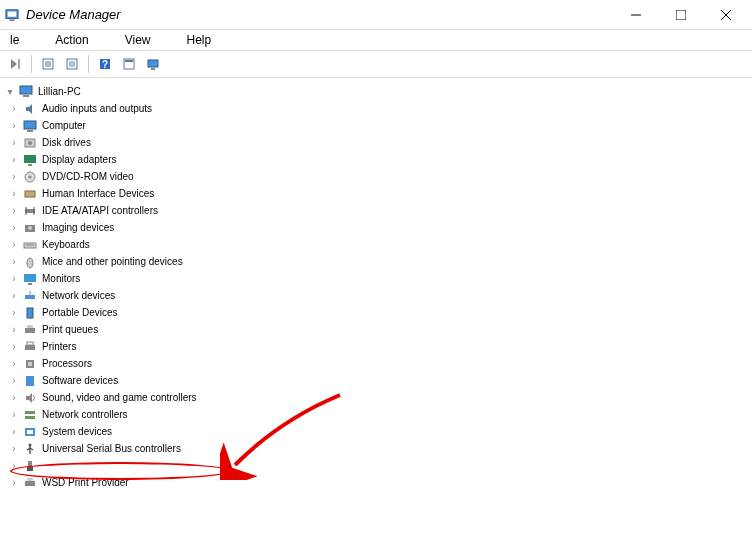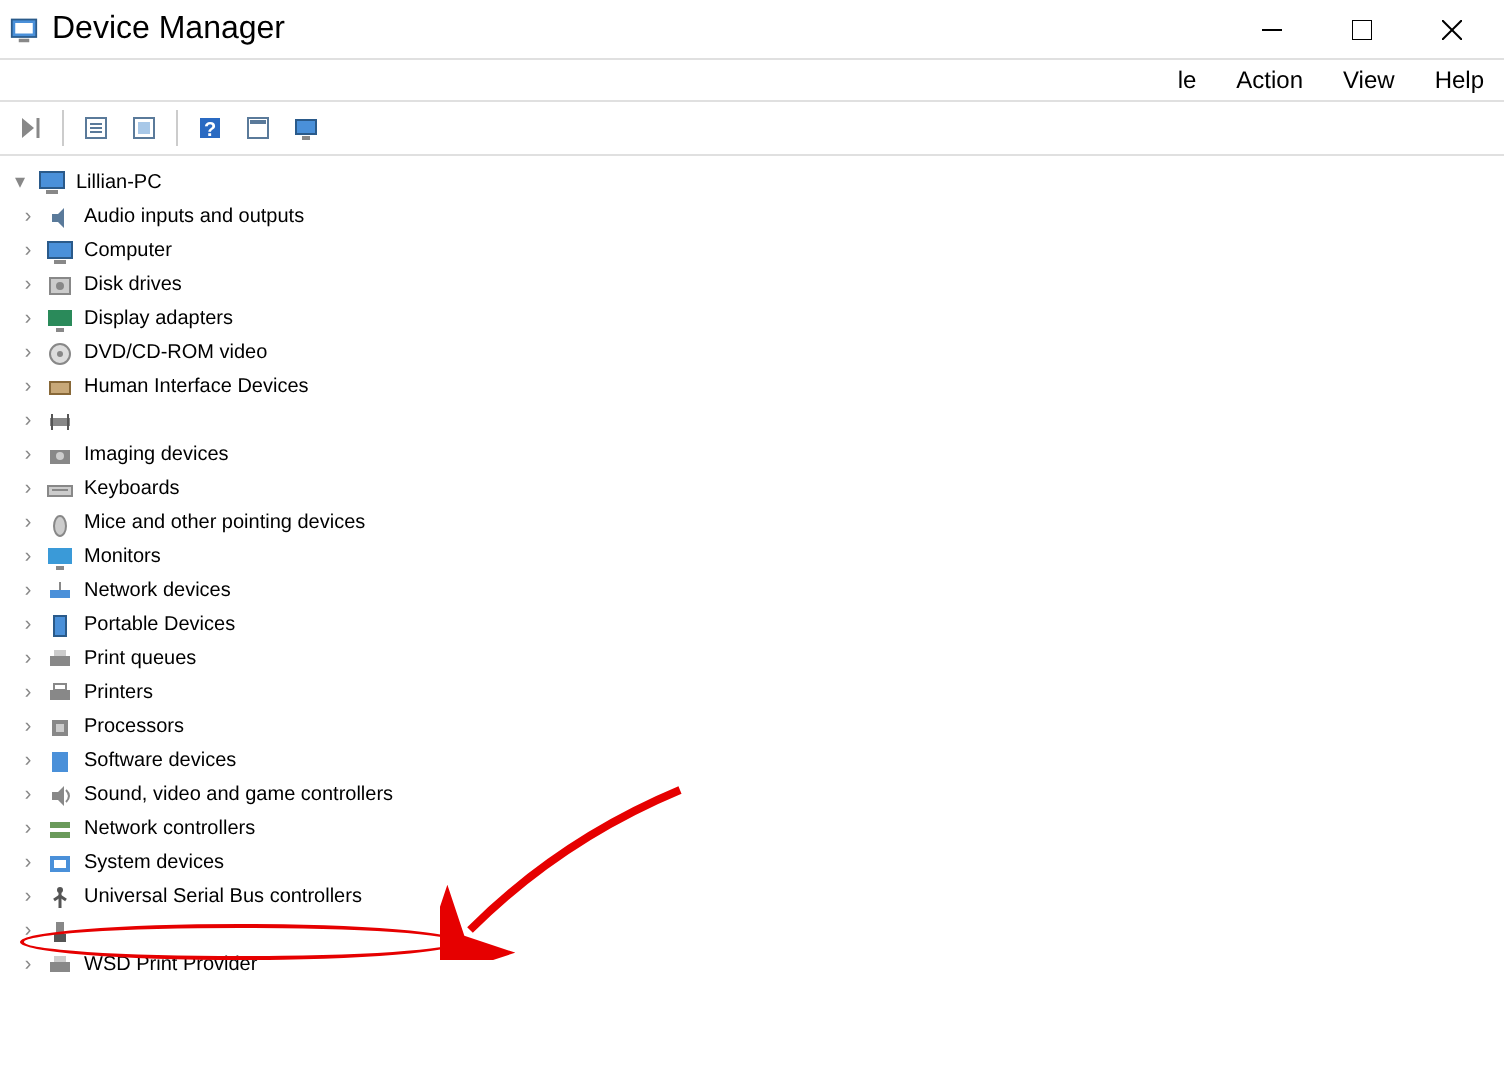--- a/index.html
+++ b/index.html
@@ -22,40 +22,40 @@
     .titlebar-icon {
       width: 16px;
       height: 16px;
       margin-right: 6px;
       display: flex;
       align-items: center;
       justify-content: center;
     }
     .titlebar-title {
       flex: 1;
-      font-size: 16px;
+      font-size: 13px;
+      font-style: italic;
     }
     .win-controls {
       display: flex;
     }
     .win-btn {
       width: 45px;
       height: 30px;
       display: flex;
       align-items: center;
       justify-content: center;
       cursor: pointer;
     }
     .menubar {
       height: 20px;
       display: flex;
       align-items: center;
       padding: 0 2px;
-      gap: 4px;
-      justify-content: flex-end;
+      gap: 20px;
     }
     .menu-item {
       padding: 2px 8px;
       cursor: pointer;
     }
     .toolbar {
       height: 28px;
       display: flex;
       align-items: center;
       padding: 2px 4px;
@@ -283,20 +283,21 @@
       </div>
       <div class="tree-node">
         <span class="caret">›</span>
         <span class="node-icon">
           <svg width="14" height="14">
             <rect x="2" y="5" width="10" height="4" fill="#888"></rect>
             <line x1="3" y1="3" x2="3" y2="11" stroke="#555"></line>
             <line x1="11" y1="3" x2="11" y2="11" stroke="#555"></line>
           </svg>
         </span>
+        <span class="node-label">IDE ATA/ATAPI controllers</span>
       </div>
       <div class="tree-node">
         <span class="caret">›</span>
         <span class="node-icon">
           <svg width="14" height="14">
             <rect x="2" y="4" width="10" height="7" fill="#888"></rect>
             <circle cx="7" cy="7" r="2" fill="#ccc"></circle>
           </svg>
         </span>
         <span class="node-label">Imaging devices</span>

